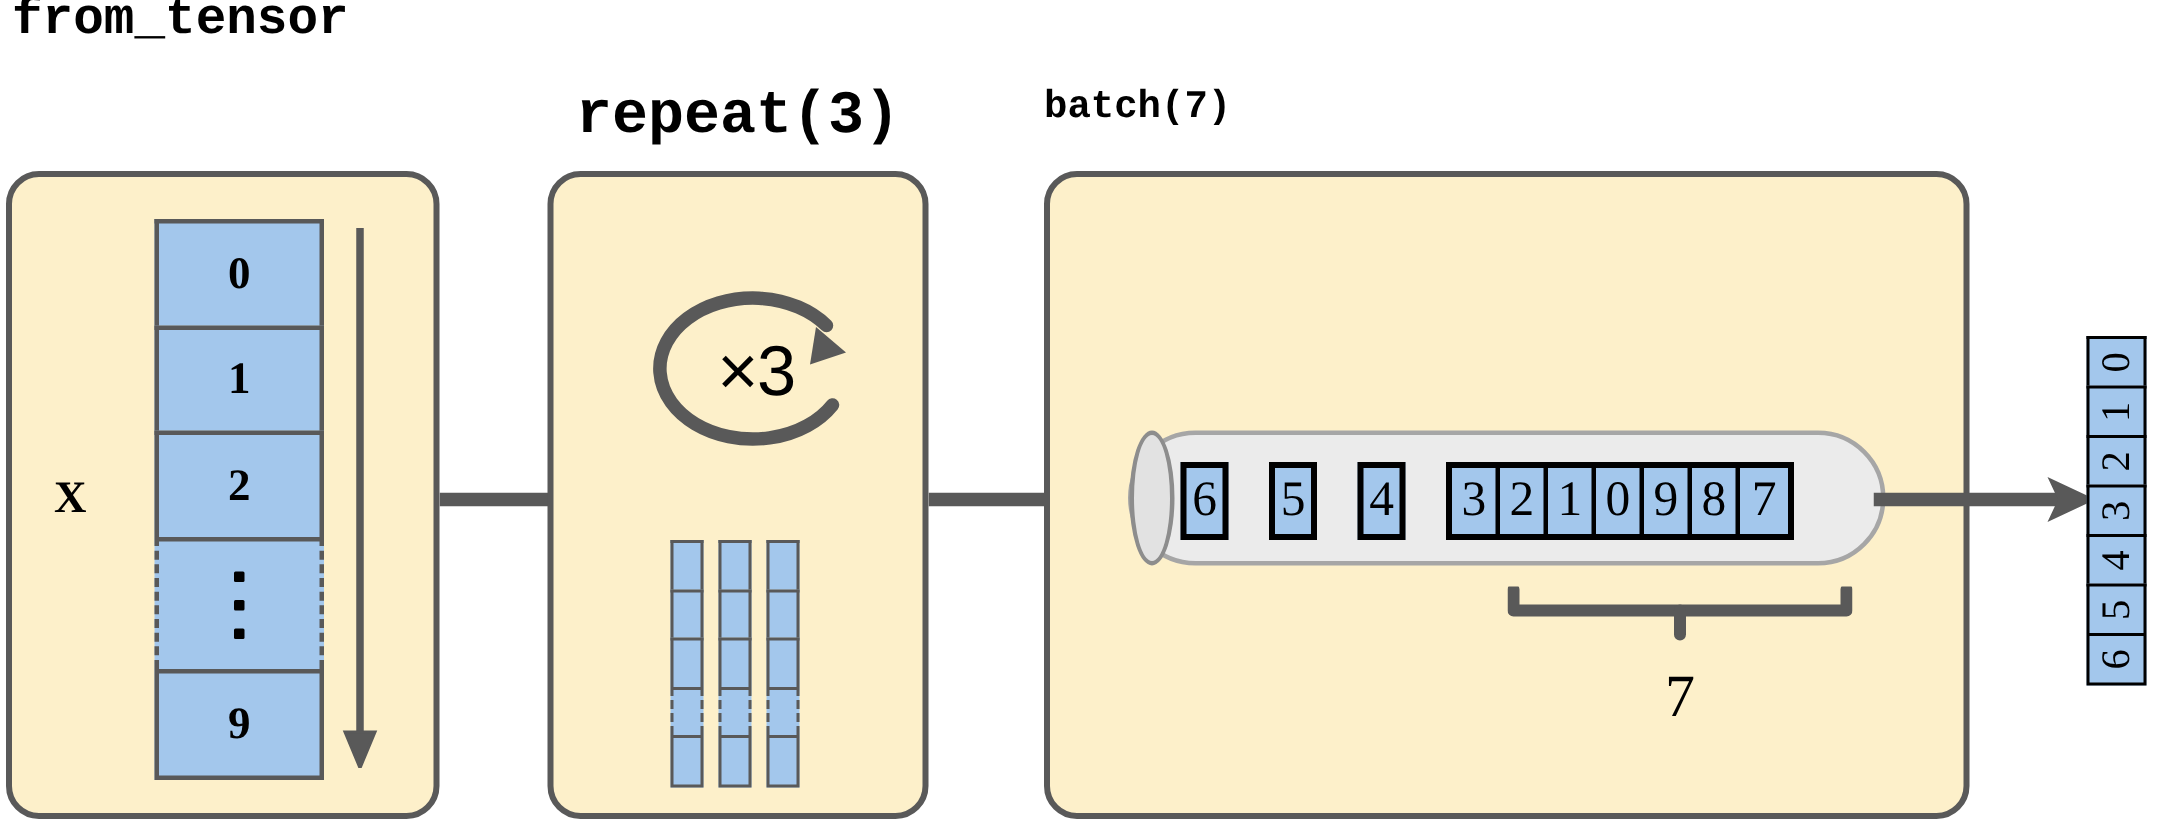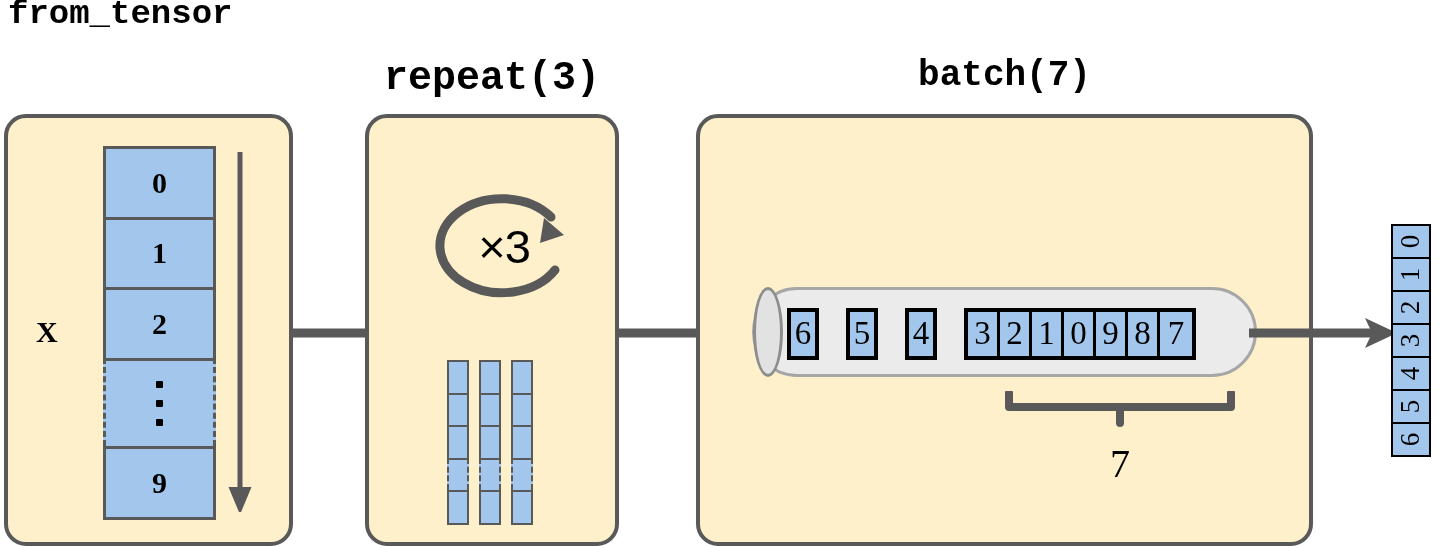--- a/index.html
+++ b/index.html
@@ -35,22 +35,22 @@
     left: 365px;
     top: 57px;
     width: 254px;
     font-size: 40px;
     text-align: center;
   }
   #title-batch {
     left: 696px;
     top: 57px;
     width: 617px;
-    font-size: 36px;
-    text-align: center;
+    font-size: 26px;
+    text-align: left;
   }
 
   .panel {
     position: absolute;
     background: #fdf0ca;
     border: 4px solid #595959;
     border-radius: 22px;
     box-sizing: border-box;
   }
   #panel-from-tensor-slices { left: 4px;   top: 114px; width: 289px;  height: 432px; }

